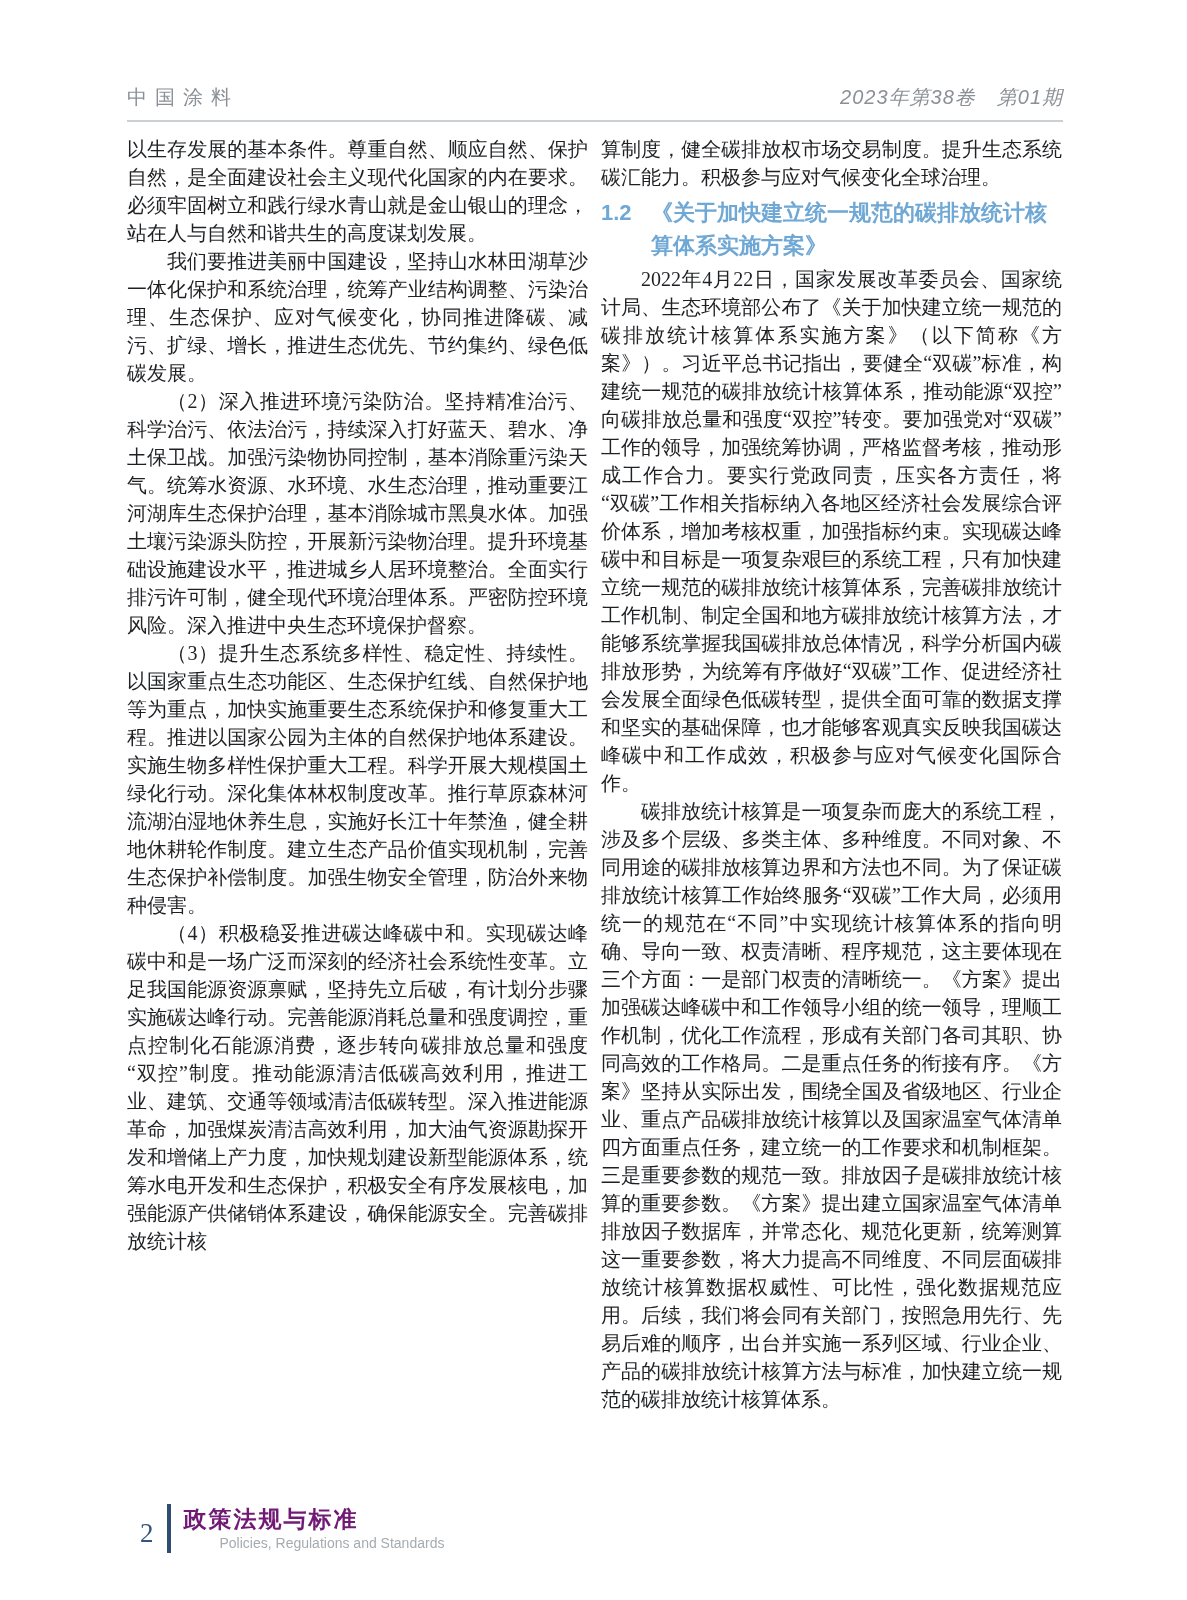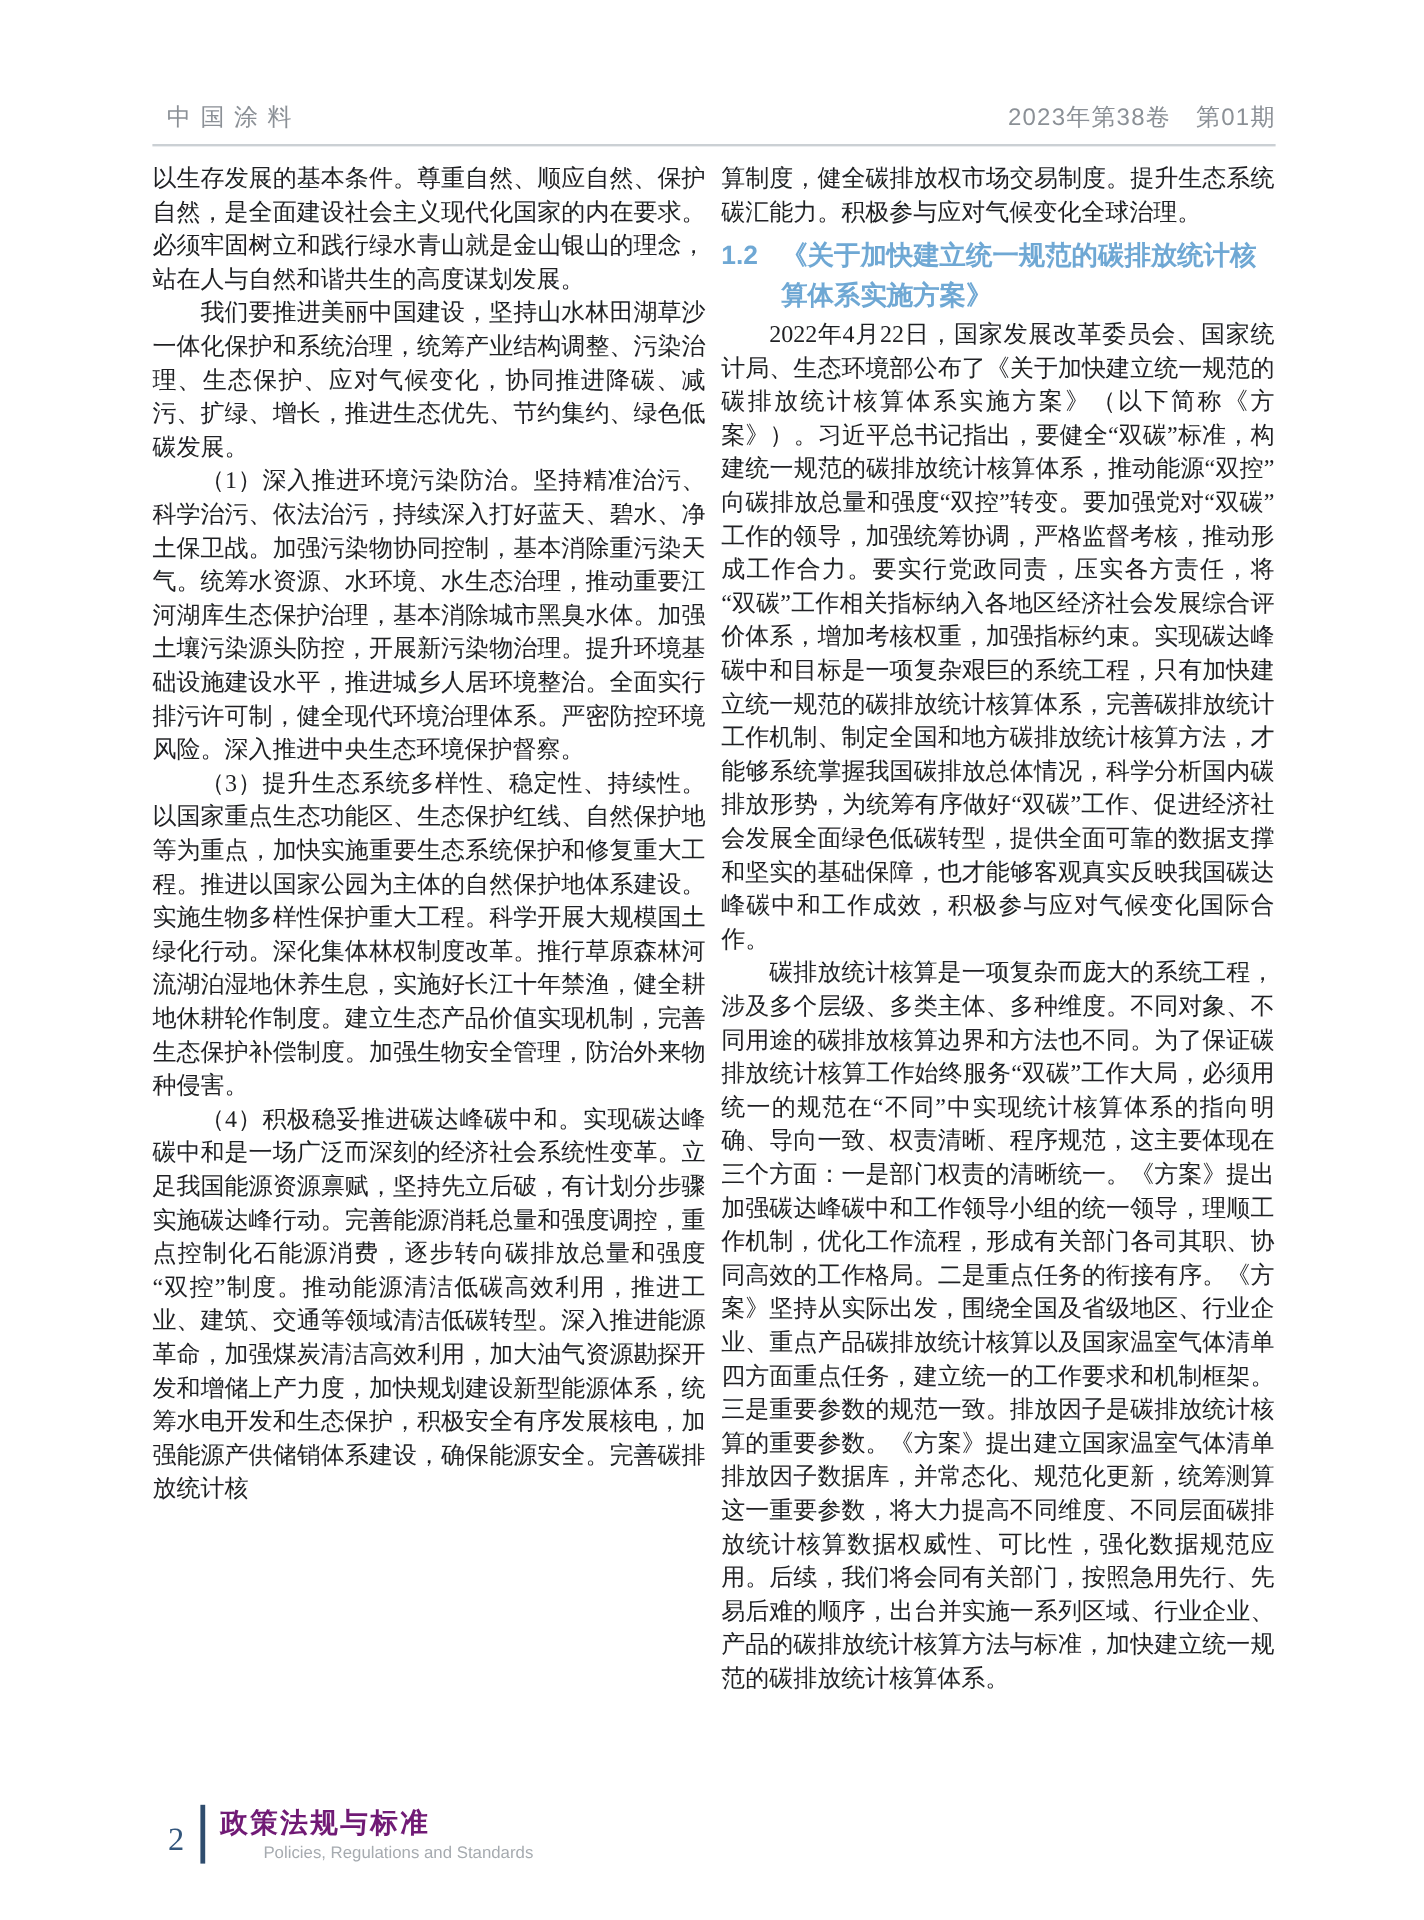--- a/index.html
+++ b/index.html
@@ -19,22 +19,22 @@
   }
   .header {
     display: flex;
     justify-content: space-between;
     align-items: flex-end;
     font-family: "Liberation Sans", sans-serif;
     color: #8b9096;
     font-size: 20px;
     padding-bottom: 9px;
   }
-  .journal-name { letter-spacing: 8px; margin-left: 12px; }
-  .issue-info { letter-spacing: 1px; }
+  .journal-name { letter-spacing: 8px; }
+  .issue-info { letter-spacing: 1px; font-style: italic; }
   .header-rule { border-bottom: 2px solid #cbd0d4; }
   .columns {
     display: flex;
     gap: 13px;
     margin-top: 13px;
   }
   .col { width: 461px; }
   .col p {
     margin: 0;
     font-size: 20px;
@@ -104,21 +104,21 @@
       <span class="journal-name">中国涂料</span>
       <span class="issue-info">2023年第38卷　第01期</span>
     </div>
     <div class="header-rule"></div>
 
     <div class="columns">
 
       <div class="col">
         <p class="no-indent">以生存发展的基本条件。尊重自然、顺应自然、保护自然，是全面建设社会主义现代化国家的内在要求。必须牢固树立和践行绿水青山就是金山银山的理念，站在人与自然和谐共生的高度谋划发展。</p>
         <p>我们要推进美丽中国建设，坚持山水林田湖草沙一体化保护和系统治理，统筹产业结构调整、污染治理、生态保护、应对气候变化，协同推进降碳、减污、扩绿、增长，推进生态优先、节约集约、绿色低碳发展。</p>
-        <p>（1）深入推进环境污染防治。坚持精准治污、科学治污、依法治污，持续深入打好蓝天、碧水、净土保卫战。加强污染物协同控制，基本消除重污染天气。统筹水资源、水环境、水生态治理，推动重要江河湖库生态保护治理，基本消除城市黑臭水体。加强土壤污染源头防控，开展新污染物治理。提升环境基础设施建设水平，推进城乡人居环境整治。全面实行排污许可制，健全现代环境治理体系。严密防控环境风险。深入推进中央生态环境保护督察。</p>
+        <p>（2）深入推进环境污染防治。坚持精准治污、科学治污、依法治污，持续深入打好蓝天、碧水、净土保卫战。加强污染物协同控制，基本消除重污染天气。统筹水资源、水环境、水生态治理，推动重要江河湖库生态保护治理，基本消除城市黑臭水体。加强土壤污染源头防控，开展新污染物治理。提升环境基础设施建设水平，推进城乡人居环境整治。全面实行排污许可制，健全现代环境治理体系。严密防控环境风险。深入推进中央生态环境保护督察。</p>
         <p>（3）提升生态系统多样性、稳定性、持续性。以国家重点生态功能区、生态保护红线、自然保护地等为重点，加快实施重要生态系统保护和修复重大工程。推进以国家公园为主体的自然保护地体系建设。实施生物多样性保护重大工程。科学开展大规模国土绿化行动。深化集体林权制度改革。推行草原森林河流湖泊湿地休养生息，实施好长江十年禁渔，健全耕地休耕轮作制度。建立生态产品价值实现机制，完善生态保护补偿制度。加强生物安全管理，防治外来物种侵害。</p>
         <p>（4）积极稳妥推进碳达峰碳中和。实现碳达峰碳中和是一场广泛而深刻的经济社会系统性变革。立足我国能源资源禀赋，坚持先立后破，有计划分步骤实施碳达峰行动。完善能源消耗总量和强度调控，重点控制化石能源消费，逐步转向碳排放总量和强度“双控”制度。推动能源清洁低碳高效利用，推进工业、建筑、交通等领域清洁低碳转型。深入推进能源革命，加强煤炭清洁高效利用，加大油气资源勘探开发和增储上产力度，加快规划建设新型能源体系，统筹水电开发和生态保护，积极安全有序发展核电，加强能源产供储销体系建设，确保能源安全。完善碳排放统计核</p>
       </div>
 
       <div class="col">
         <p class="no-indent">算制度，健全碳排放权市场交易制度。提升生态系统碳汇能力。积极参与应对气候变化全球治理。</p>
         <div class="section-heading">
           <span class="h-num">1.2</span>
           <span class="h-title">《关于加快建立统一规范的碳排放统计核算体系实施方案》</span>
         </div>

